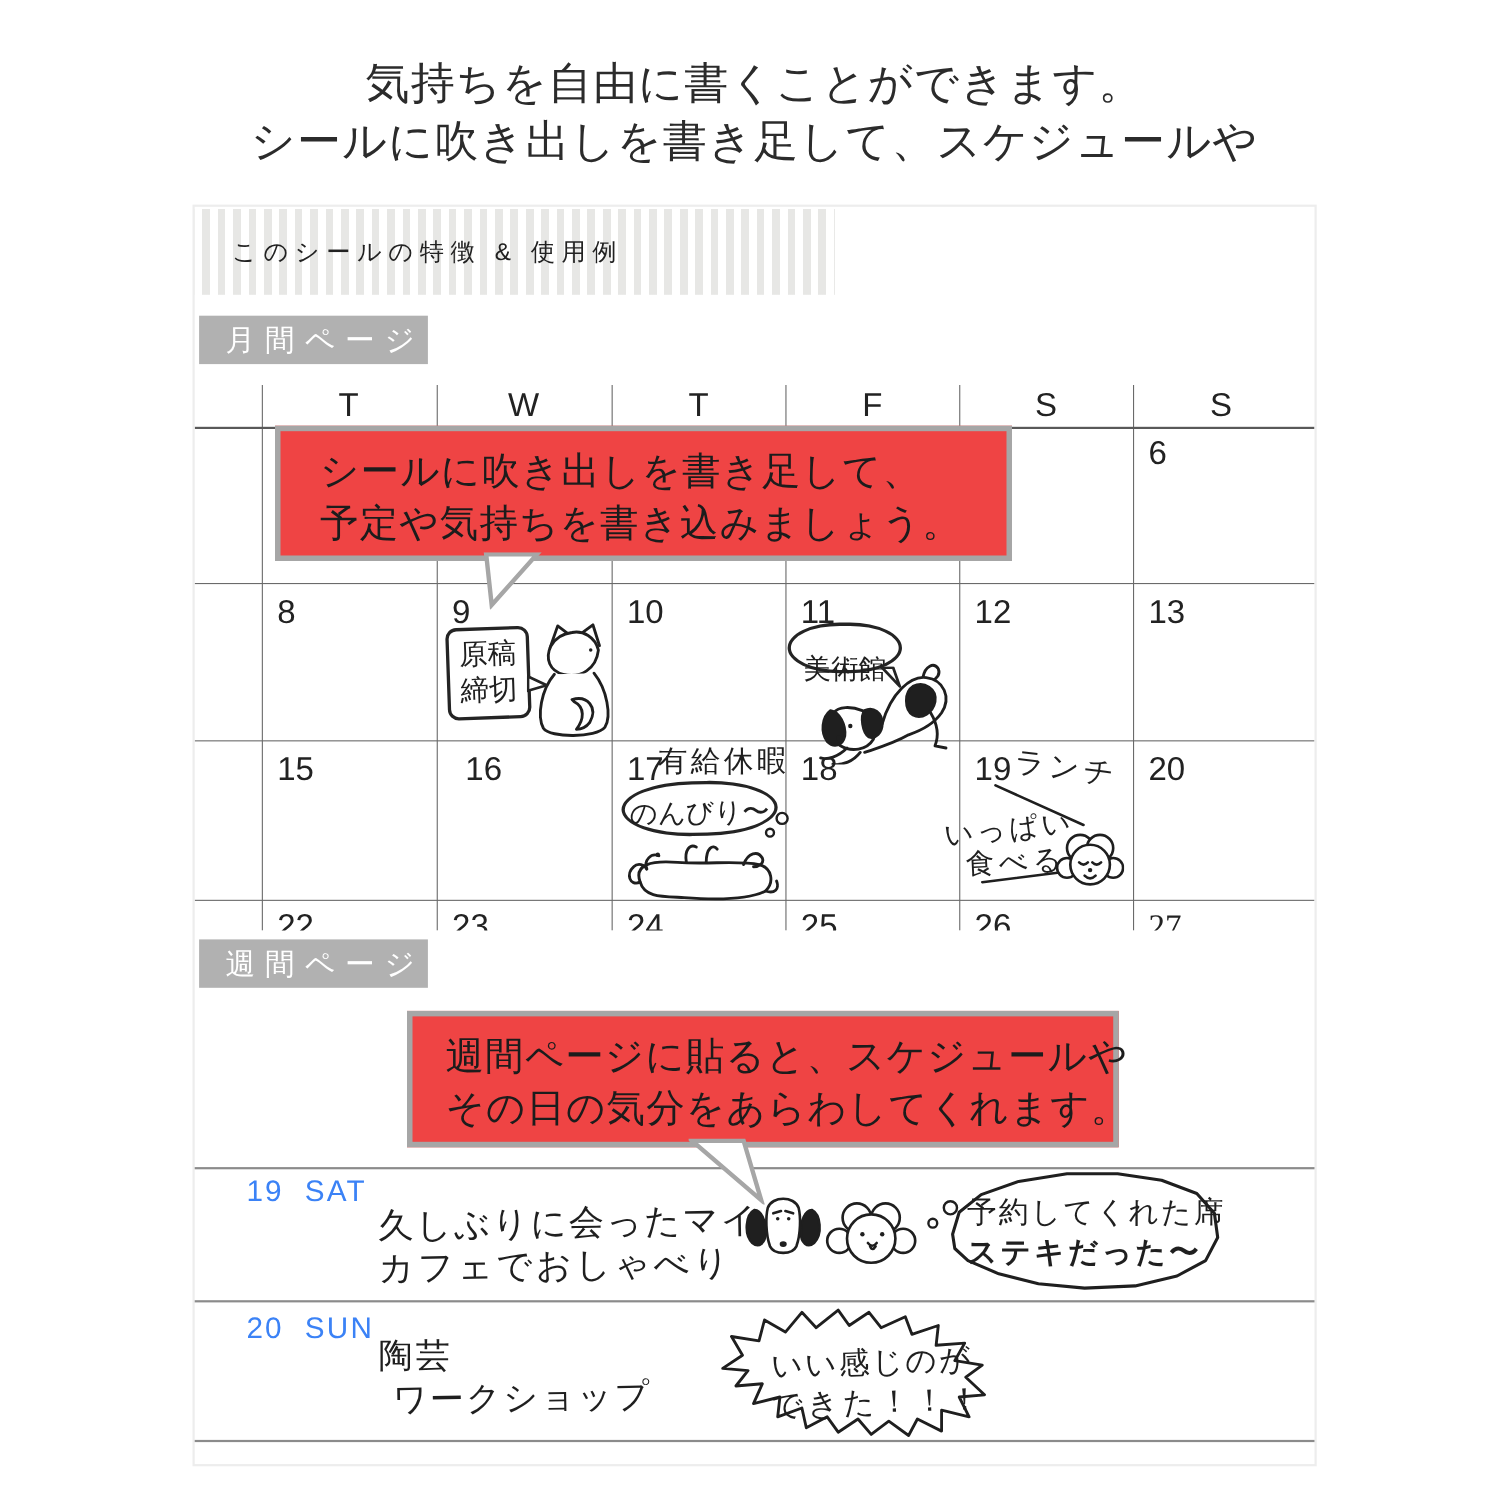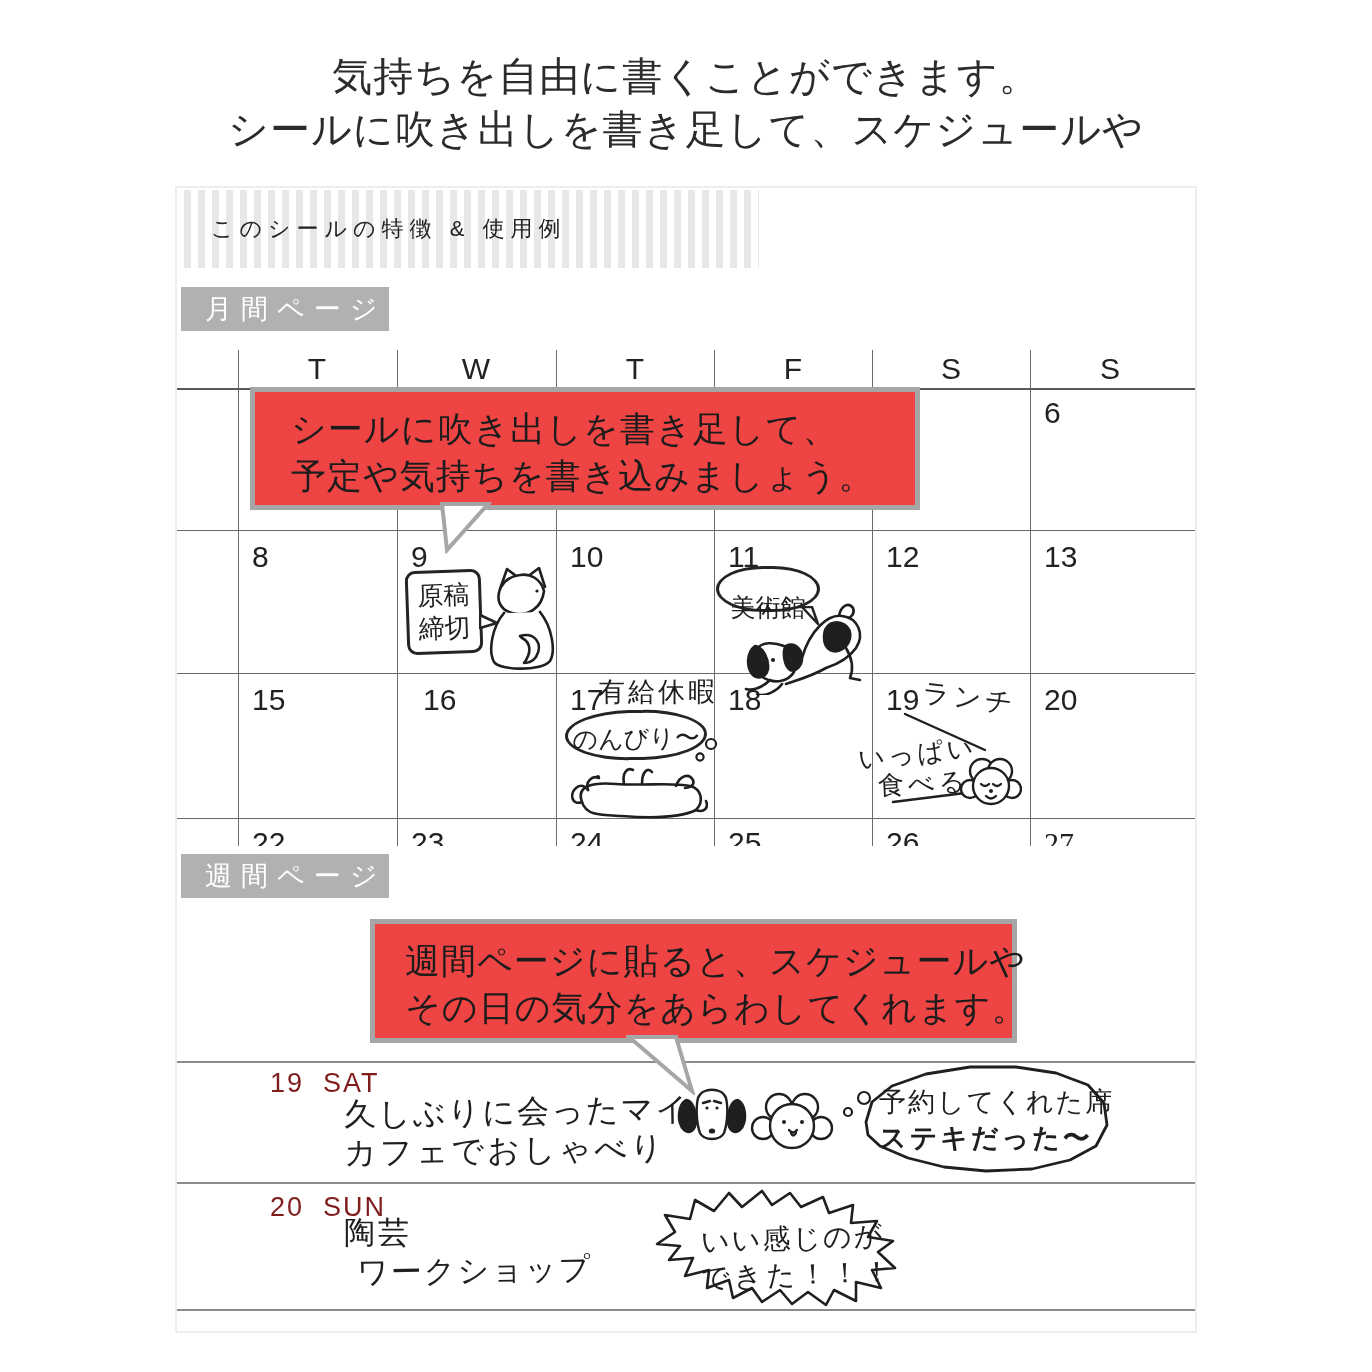--- a/index.html
+++ b/index.html
@@ -37,21 +37,21 @@
   
   .callout{background:#ef4444;border:5px solid #a6a6a6;box-sizing:border-box;z-index:5;}
   .callout .txt{font-size:35px;line-height:47px;color:#1c1c1c;letter-spacing:1px;white-space:nowrap;}
   .tail{z-index:6;}
 
   
   .hand{font-family:"DejaVu Sans",sans-serif;color:#1f1f1f;white-space:nowrap;}
   .hand-bubble{background:#fff;border:3px solid #242424;box-sizing:border-box;z-index:4;}
 
   .weekly-line{left:0;width:1018px;height:2px;background:#8b8b8b;}
-  .daylabel{font-size:27px;color:#7f1d1d;letter-spacing:2px;white-space:nowrap;margin-left:46px;}
+  .daylabel{font-size:27px;color:#3b82f6;letter-spacing:2px;white-space:nowrap;}
 
   svg{display:block;}
 </style>
 </head>
 <body>
 
 <div id="page">
 
   <div id="heading" class="abs">
     <div>気持ちを自由に書くことができます。</div>

